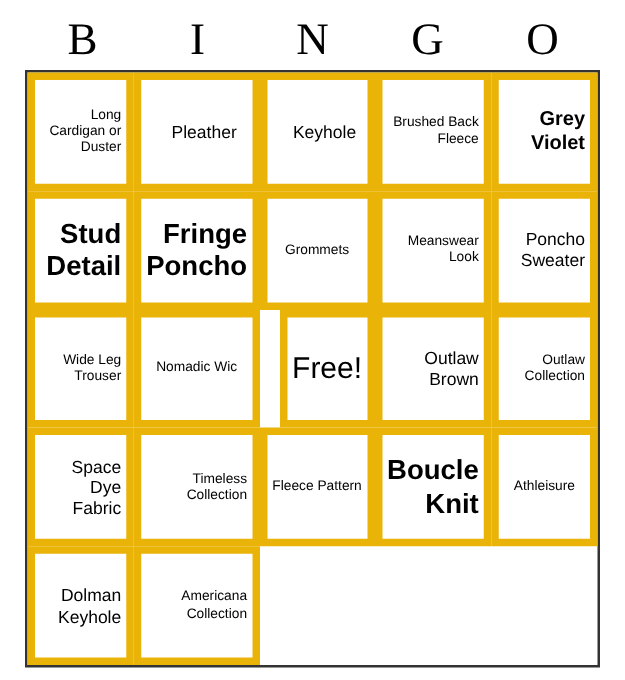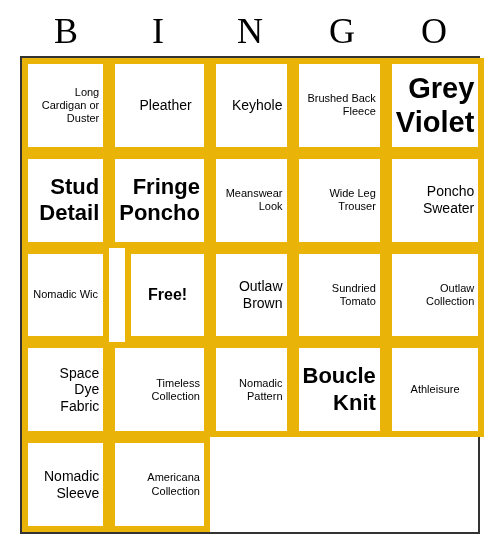--- a/index.html
+++ b/index.html
@@ -54,27 +54,27 @@
       font-size: 11px;
       line-height: 1.2;
     }
 
     .bingo-cell.large-text {
       font-size: 22px;
       font-weight: bold;
     }
 
     .bingo-cell.xlarge-text {
-      font-size: 29px;
+      font-size: 16px;
       font-weight: bold;
     }
 
     .bingo-cell.free {
-      font-size: 16px;
-      font-weight: bold;
+      font-size: 24px;
+      font-weight: normal;
       margin-left: 16px;
     }
 
     .bingo-cell.medium-text {
       font-size: 14px;
       font-weight: normal;
       padding-left: 16px;
     }
   </style>
 </head>
@@ -89,28 +89,28 @@
 </div>
 
 <div class="bingo-grid" id="bingo-grid">
 <div class="bingo-cell">Long Cardigan or Duster</div>
     <div class="bingo-cell medium-text">Pleather</div>
     <div class="bingo-cell medium-text">Keyhole</div>
     <div class="bingo-cell">Brushed Back Fleece</div>
     <div class="bingo-cell xlarge-text">Grey Violet</div>
     <div class="bingo-cell large-text">Stud Detail</div>
     <div class="bingo-cell large-text">Fringe Poncho</div>
+    <div class="bingo-cell">Grommets</div>
     <div class="bingo-cell">Meanswear Look</div>
+    <div class="bingo-cell medium-text">Poncho Sweater</div>
     <div class="bingo-cell">Wide Leg Trouser</div>
-    <div class="bingo-cell medium-text">Poncho Sweater</div>
     <div class="bingo-cell">Nomadic Wic</div>
     <div class="bingo-cell free">Free!</div>
     <div class="bingo-cell medium-text">Outlaw Brown</div>
-    <div class="bingo-cell">Sundried Tomato</div>
     <div class="bingo-cell">Outlaw Collection</div>
     <div class="bingo-cell medium-text">Space Dye Fabric</div>
     <div class="bingo-cell">Timeless Collection</div>
-    <div class="bingo-cell">Nomadic Pattern</div>
+    <div class="bingo-cell">Fleece Pattern</div>
     <div class="bingo-cell large-text">Boucle Knit</div>
     <div class="bingo-cell">Athleisure</div>
-    <div class="bingo-cell medium-text">Nomadic Sleeve</div>
+    <div class="bingo-cell medium-text">Dolman Keyhole</div>
     <div class="bingo-cell">Americana Collection</div>
   </div>
 
 </body></html>

